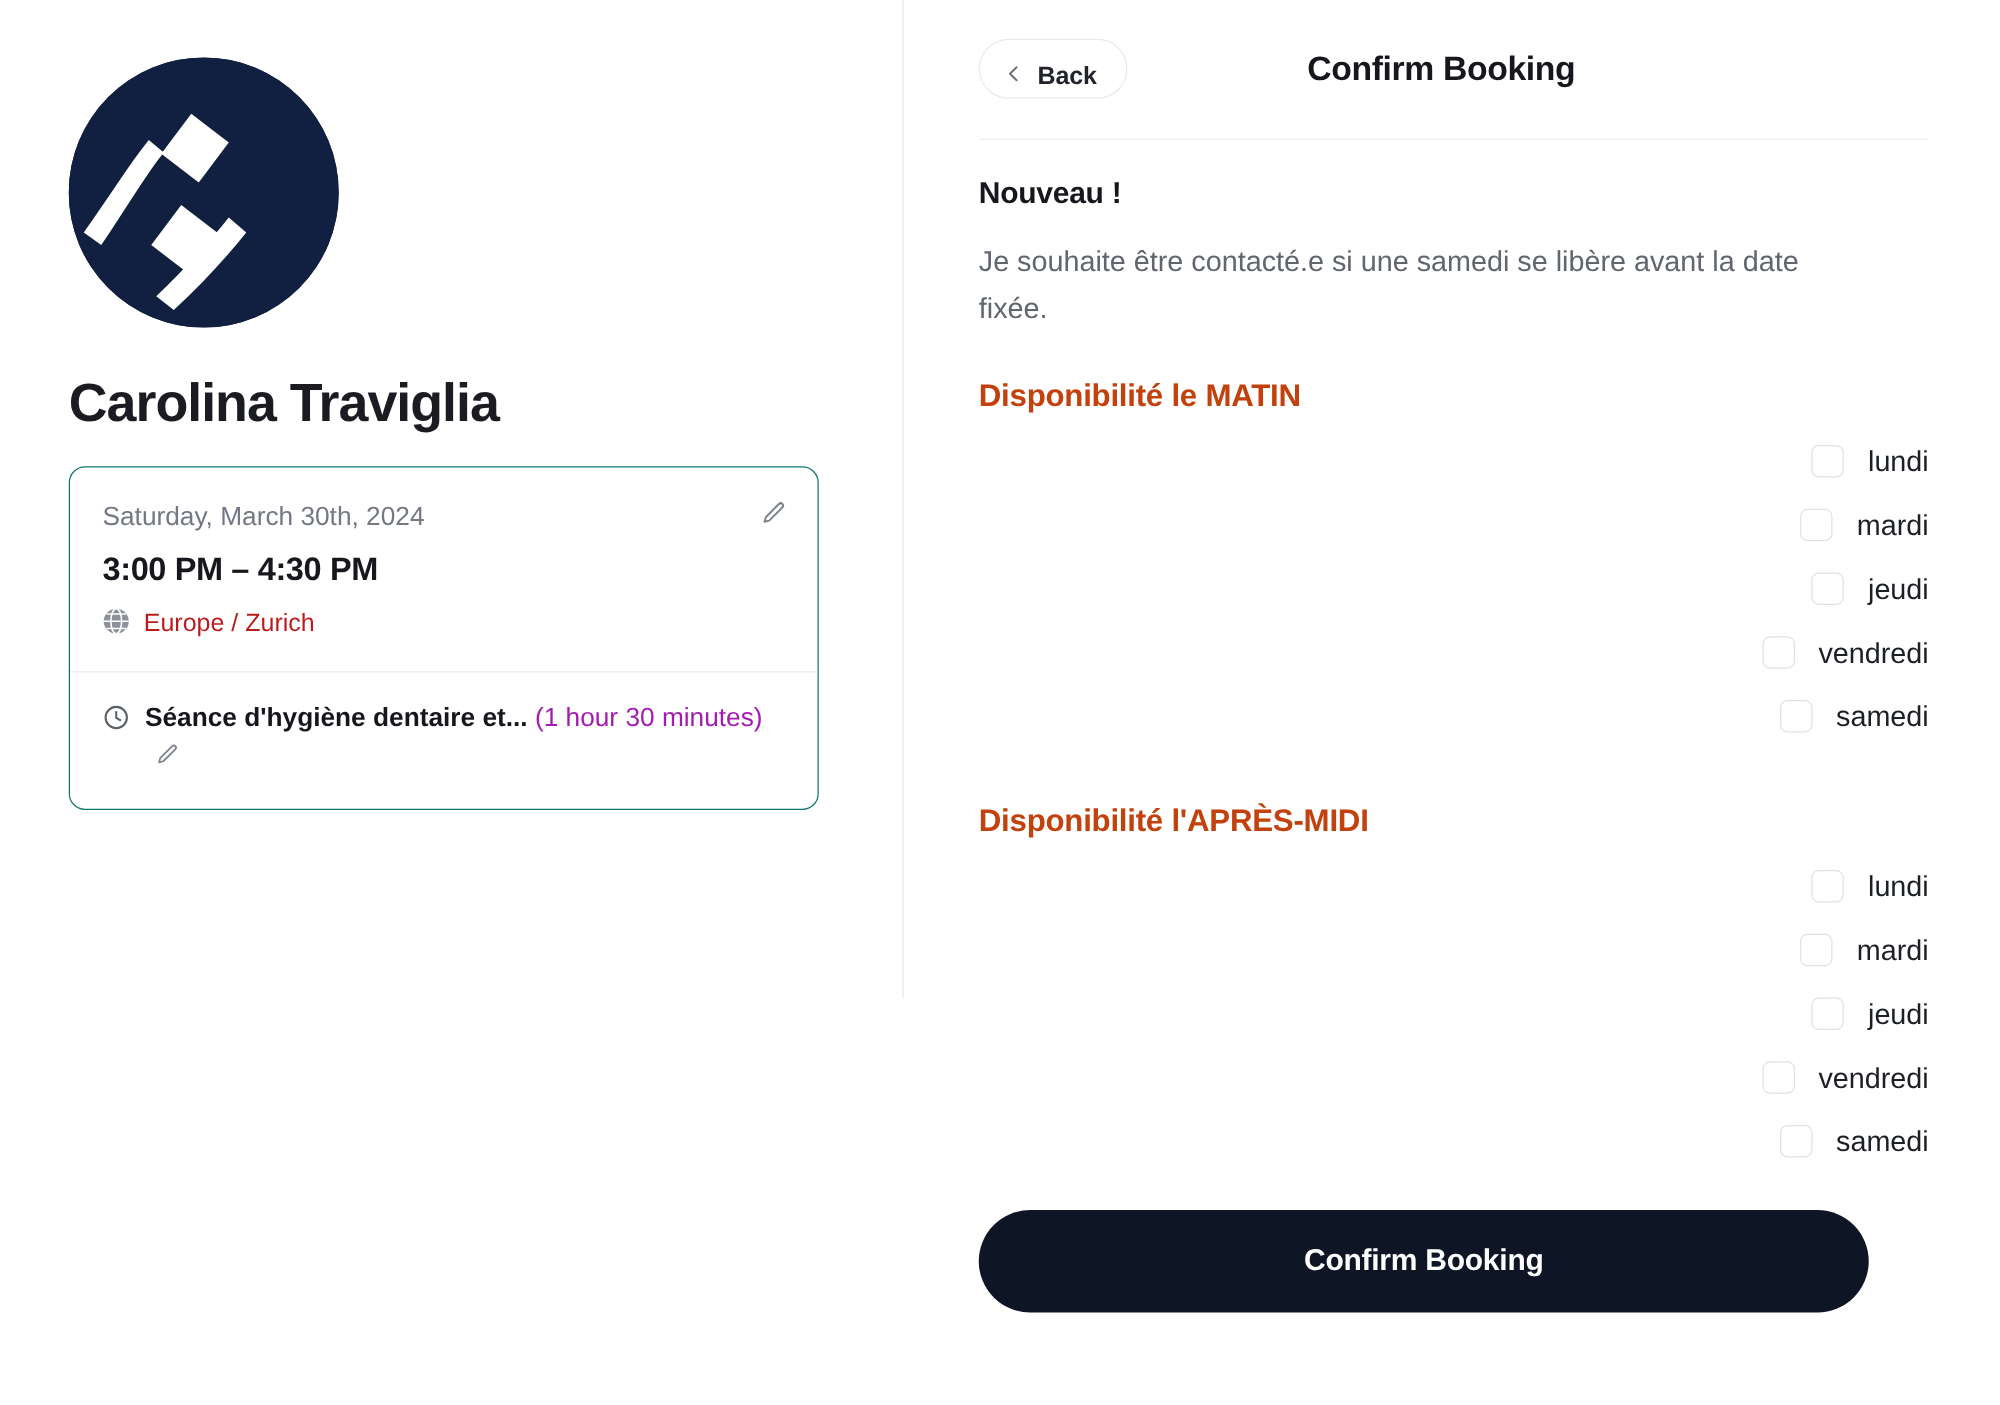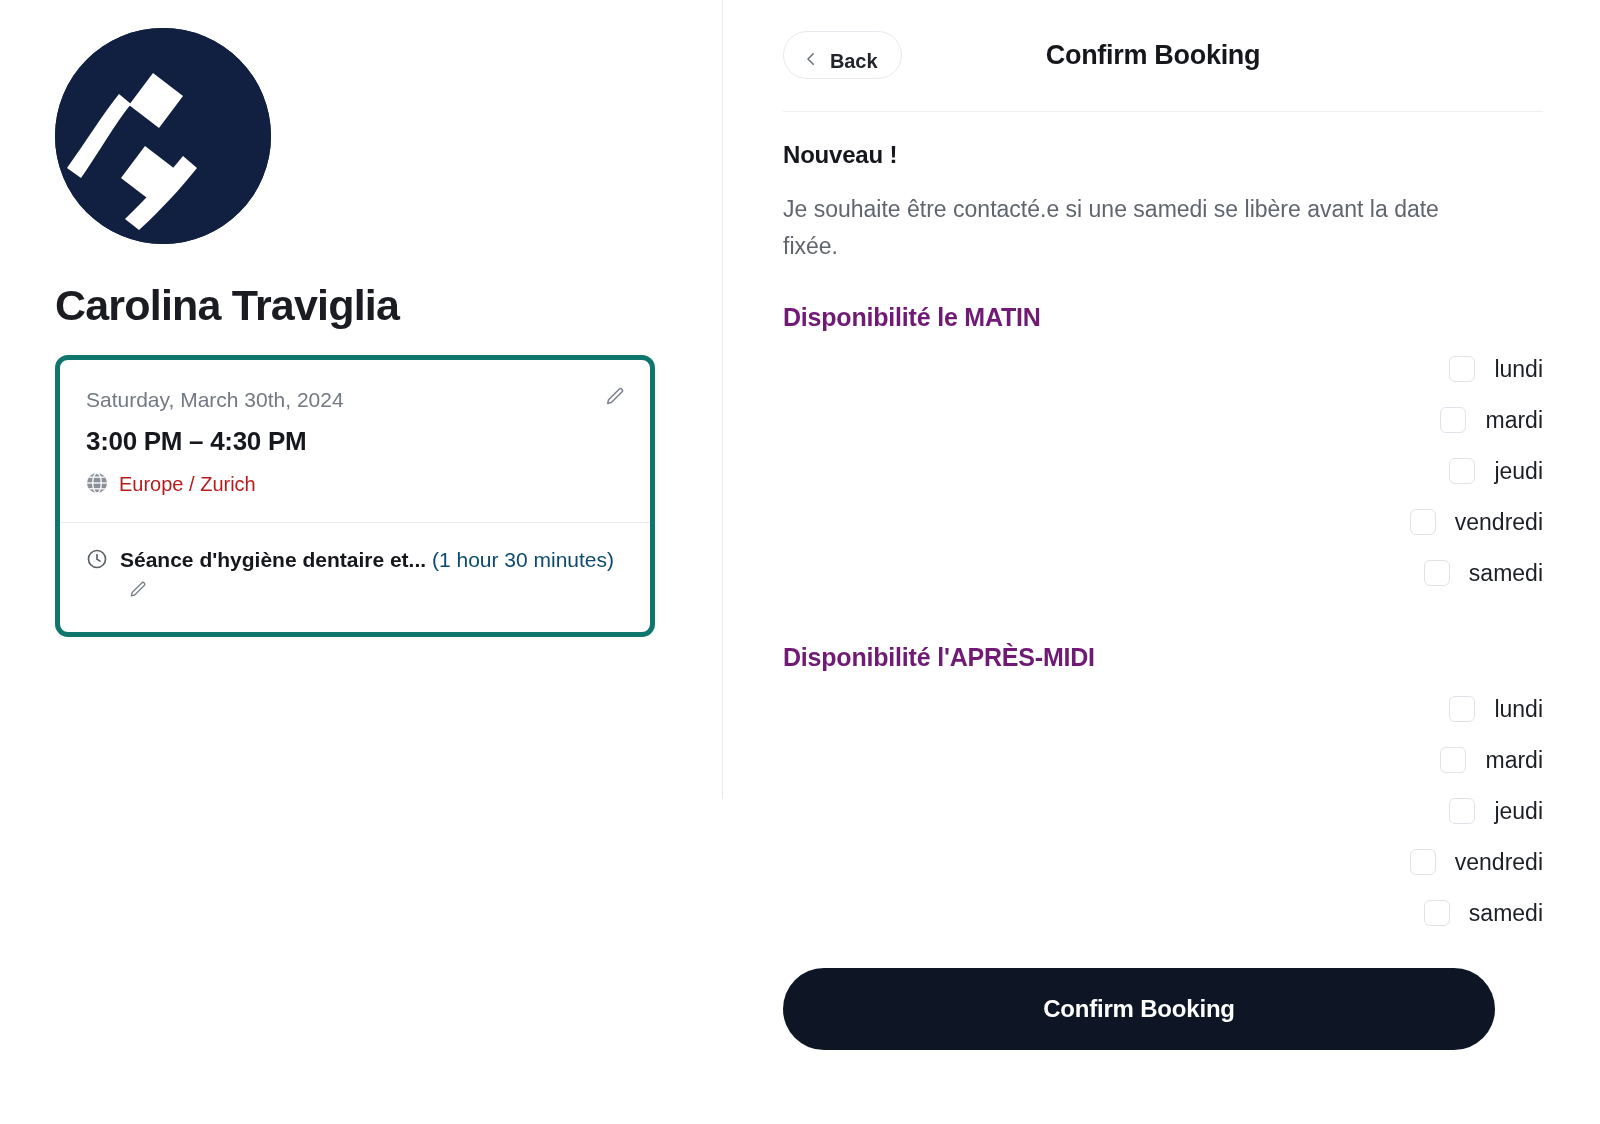--- a/index.html
+++ b/index.html
@@ -18,21 +18,21 @@
     display: flex;
     background: #ffffff;
     overflow: hidden;
   }
 
   
   .left-panel {
     width: 723px;
     height: 799px;
     border-right: 1px solid #e7e9ee;
-    padding: 26px 0 0 55px;
+    padding: 44px 0 0 55px;
     flex: 0 0 723px;
     position: relative;
   }
 
   .logo {
     width: 216px;
     height: 216px;
     border-radius: 50%;
     background: #111f40;
     display: block;
@@ -44,21 +44,21 @@
     font-weight: 700;
     color: #1a1c21;
     letter-spacing: -0.8px;
     margin-top: 38px;
     line-height: 1.1;
   }
 
   .booking-card {
     margin-top: 26px;
     width: 600px;
-    border: 5px solid #0f766e;
+    border: 1px solid #0f766e;
     border-radius: 13px;
     background: #ffffff;
   }
 
   .card-section-top {
     padding: 27px 26px 24px 26px;
     position: relative;
   }
 
   .card-divider {
@@ -119,21 +119,21 @@
     text-align: left;
   }
 
   .event-title {
     font-weight: 700;
     color: #15171c;
   }
 
   .event-duration {
     font-weight: 400;
-    color: #0c4a6e;
+    color: #a21caf;
   }
 
   .inline-pencil {
     display: inline-block;
     vertical-align: -3px;
     margin-left: 8px;
     width: 20px;
     height: 20px;
     cursor: pointer;
   }
@@ -204,21 +204,21 @@
     font-size: 23px;
     color: #60656e;
     line-height: 1.6;
     margin-top: 22px;
     max-width: 714px;
   }
 
   .avail-heading {
     font-size: 25px;
     font-weight: 700;
-    color: #701a75;
+    color: #c2410c;
     letter-spacing: -0.2px;
     margin-top: 38px;
   }
 
   .avail-heading.second {
     margin-top: 44px;
   }
 
   .checkbox-list {
     margin-top: 12px;

